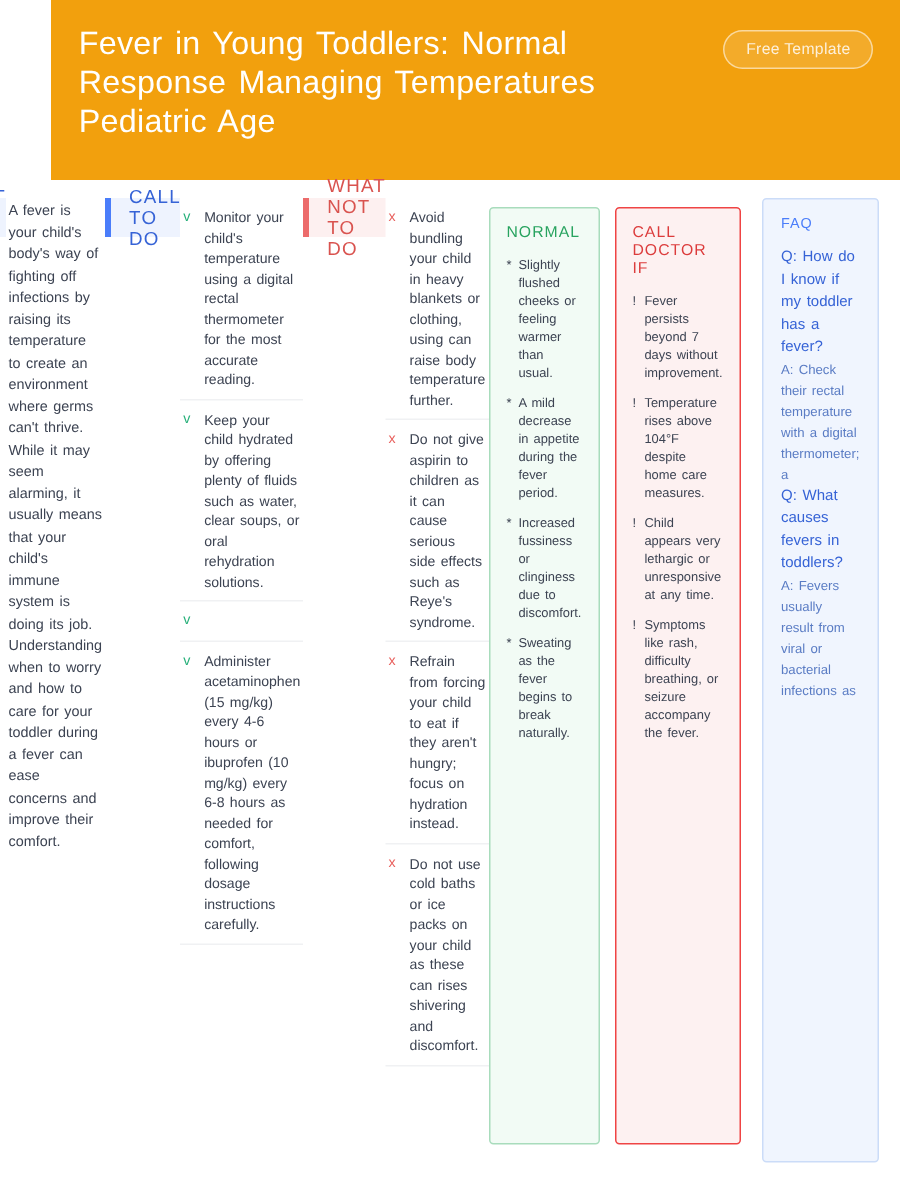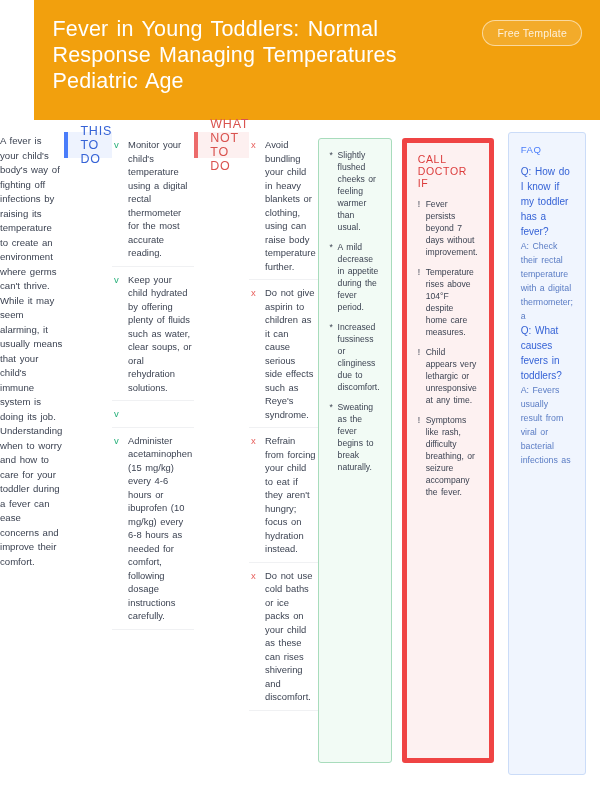--- a/index.html
+++ b/index.html
@@ -123,21 +123,21 @@
     gap: 10px;
     margin: 6px 0 12px 0;
   }
   .card {
     flex: 1;
     border-radius: 3px;
     padding: 10px 11px 12px 11px;
     min-height: 105px;
   }
   .card-normal { background: #f2fbf5; border: 1px solid #a8dcbc; }
-  .card-doctor { background: #fdf1f1; border: 5px solid #ef4444; }
+  .card-doctor { background: #fdf1f1; border: 1px solid #ef4444; }
   .card-title {
     font-size: 10.5px;
     letter-spacing: 0.7px;
     margin-bottom: 9px;
   }
   .card-normal .card-title { color: #28a35f; }
   .card-doctor .card-title { color: #dc3c3c; }
   .card-li {
     display: flex;
     align-items: flex-start;
@@ -201,21 +201,21 @@
   <div class="content">
 
     <div class="sec-head sec-blue">
       <div class="sec-accent"></div>
       <div class="sec-bar">WHAT IS THIS</div>
     </div>
     <div class="intro">A fever is your child's body's way of fighting off infections by raising its temperature to create an environment where germs can't thrive. While it may seem alarming, it usually means that your child's immune system is doing its job. Understanding when to worry and how to care for your toddler during a fever can ease concerns and improve their comfort.</div>
 
     <div class="sec-head sec-blue">
       <div class="sec-accent"></div>
-      <div class="sec-bar">THIS TO DO</div>
+      <div class="sec-bar">CALL TO DO</div>
     </div>
     <div class="list">
       <div class="li">
         <span class="li-mark mark-do">v</span>
         <span class="li-text">Monitor your child's temperature using a digital rectal thermometer for the most accurate reading.</span>
       </div>
       <div class="li">
         <span class="li-mark mark-do">v</span>
         <span class="li-text">Keep your child hydrated by offering plenty of fluids such as water, clear soups, or oral rehydration solutions.</span>
       </div>
@@ -246,20 +246,21 @@
         <span class="li-text">Refrain from forcing your child to eat if they aren't hungry; focus on hydration instead.</span>
       </div>
       <div class="li">
         <span class="li-mark mark-dont">x</span>
         <span class="li-text">Do not use cold baths or ice packs on your child as these can rises shivering and discomfort.</span>
       </div>
     </div>
 
     <div class="cards">
       <div class="card card-normal">
+        <div class="card-title">NORMAL</div>
         <div class="card-li">
           <span class="card-li-mark">*</span>
           <span class="card-li-text">Slightly flushed cheeks or feeling warmer than usual.</span>
         </div>
         <div class="card-li">
           <span class="card-li-mark">*</span>
           <span class="card-li-text">A mild decrease in appetite during the fever period.</span>
         </div>
         <div class="card-li">
           <span class="card-li-mark">*</span>

